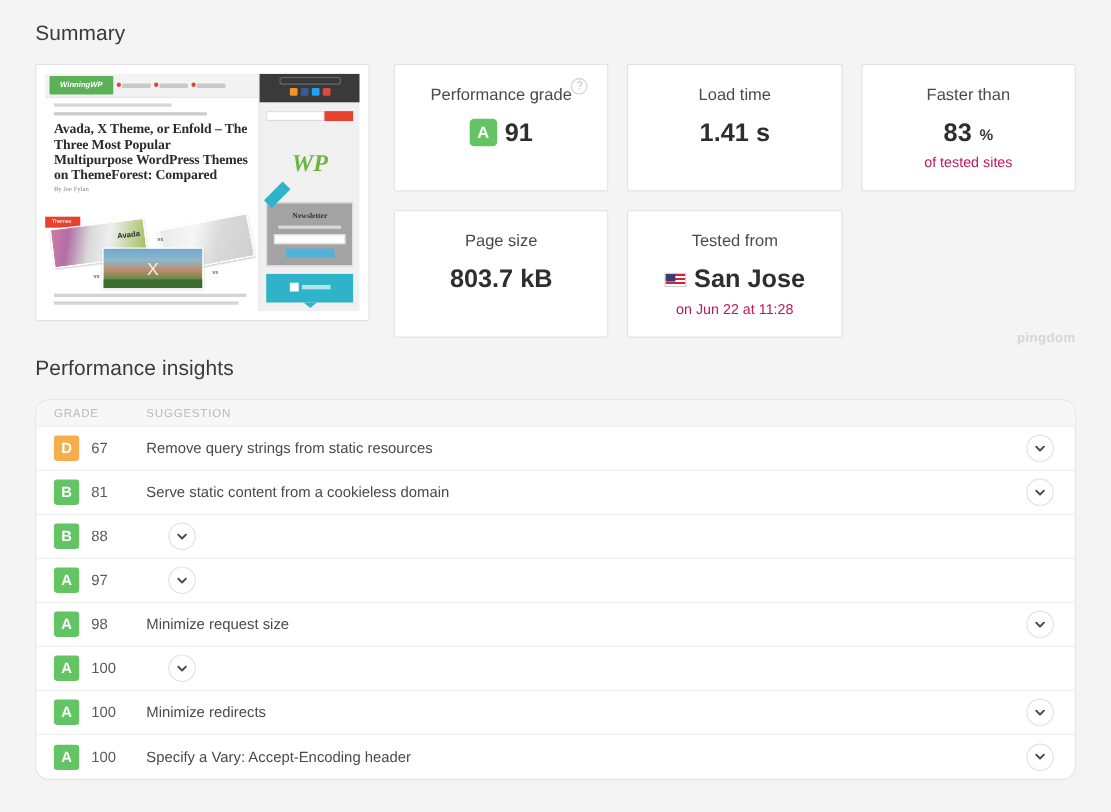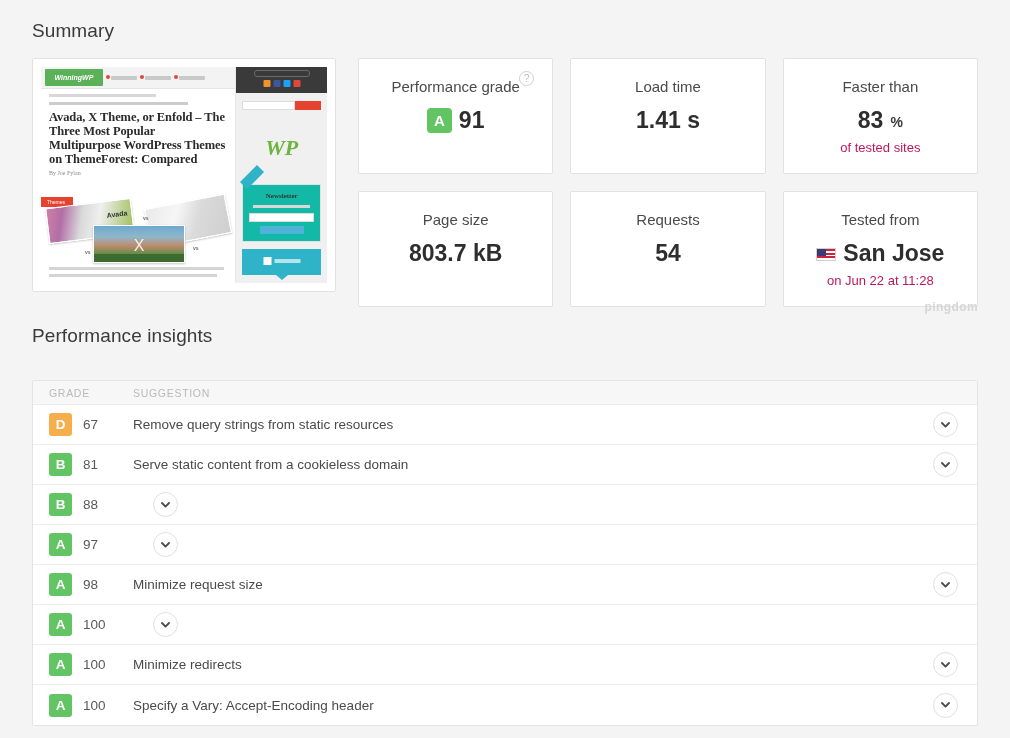--- a/index.html
+++ b/index.html
@@ -161,21 +161,21 @@
   .side-search span:first-child { flex: 1; background: #fff; border: 1px solid #dcdcdc; }
   .side-search span:last-child { width: 26px; background: #e5432f; }
   .side-logo {
     margin: 10px auto 0;
     width: 76px; height: 56px;
     display: flex; align-items: center; justify-content: center;
     color: #6cb33f; font-weight: bold; font-style: italic; font-size: 22px;
     font-family: "Liberation Serif", serif;
   }
   .side-news {
-    margin: 8px 6px 0 6px; background: #14b8a6; border: 1px solid #e2e2e2;
+    margin: 8px 6px 0 6px; background: #a3a3a3; border: 1px solid #e2e2e2;
     padding: 7px 6px; position: relative; text-align: center;
   }
   .side-news-rib {
     position: absolute; left: -3px; top: -3px; width: 24px; height: 10px;
     background: #2fb3c8; transform: rotate(-45deg); transform-origin: left top;
   }
   .side-news b { font-family:"Liberation Serif",serif; font-size: 7px; color: #333; display: block; }
   .side-news em { display: block; height: 3px; background: #d8d8d8; margin: 5px 4px; font-size:0; }
   .side-news .inp { height: 9px; background: #fff; border: 1px solid #dcdcdc; margin: 5px 0 4px; }
   .side-news .btn { height: 8px; width: 44px; margin: 0 auto; background: #4fb3d9; }
@@ -282,24 +282,24 @@
     right: 32px;
     top: 300px;
     font-size: 12px;
     color: #d6d6d6;
     letter-spacing: .4px;
     font-weight: bold;
   }
 
   
   .insights-table {
-    margin-top: 31px;
+    margin-top: 14px;
     background: #fff;
     border: 1px solid #e4e4e4;
-    border-radius: 2px;
+    border-radius: 12px;
     overflow: hidden;
   }
   .thead {
     display: flex;
     align-items: center;
     height: 24px;
     background: #f7f7f7;
     border-bottom: 1px solid #ececec;
     font-size: 10.5px;
     letter-spacing: .7px;
@@ -453,24 +453,20 @@
           <span class="unit">%</span>
         </div>
         <div class="card-sub">of tested sites</div>
       </div>
 
       <div class="card">
         <div class="card-label">Page size</div>
         <div class="card-value">803.7 kB</div>
       </div>
 
-      <div class="card">
-        <div class="card-label">Requests</div>
-        <div class="card-value">54</div>
-      </div>
 
       <div class="card">
         <div class="card-label">Tested from</div>
         <div class="card-value">
           <span class="flag"></span>
           <span>San Jose</span>
         </div>
         <div class="card-sub">on Jun 22 at 11:28</div>
       </div>
 

